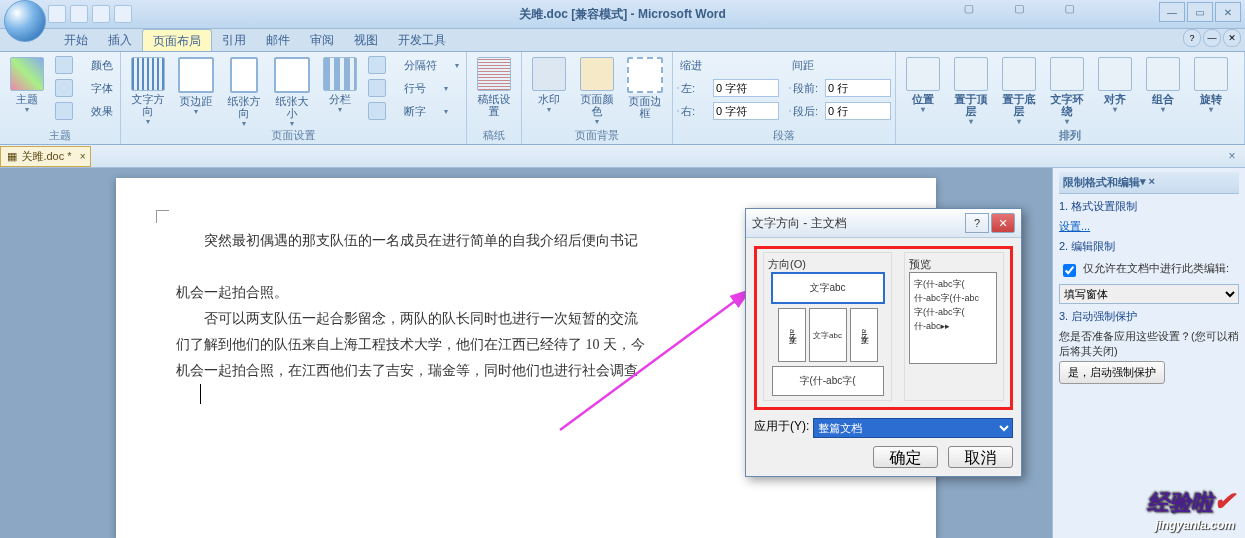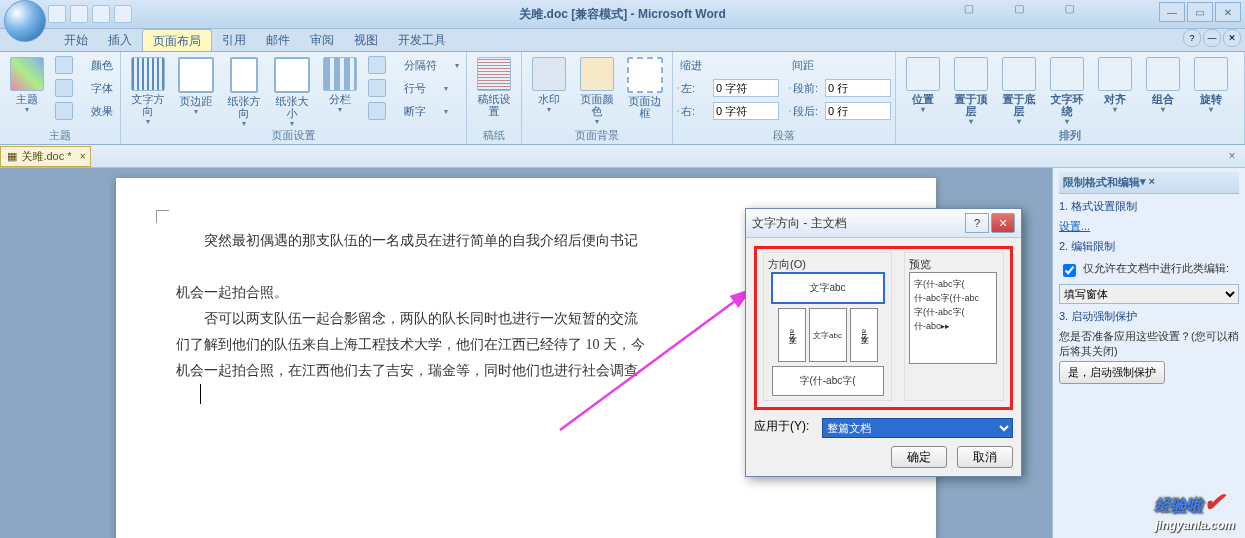--- a/index.html
+++ b/index.html
@@ -66,28 +66,28 @@
 .fieldset { border:1px groove #ddd; padding:4px; }
 .fieldset .leg { font-size:11px; color:#333; }
 .orients { display:flex; flex-wrap:wrap; gap:4px; align-items:center; justify-content:center; }
 .obox { border:1px solid #888; background:#fff; display:flex; align-items:center; justify-content:center; font-size:10px; color:#333; }
 .obox.wide { width:110px; height:28px; }
 .obox.tall { width:26px; height:52px; writing-mode:vertical-rl; font-size:8px; }
 .obox.mid { width:36px; height:52px; font-size:8px; text-align:center; }
 .obox.sel { border:2px solid #2b6dd0; }
 .preview { border:1px solid #888; background:#fff; width:78px; height:82px; padding:4px; font-size:9px; line-height:14px; color:#333; }
 .applyrow { display:flex; align-items:flex-start; gap:4px; margin-top:8px; }
-.applyrow select { flex:1; height:20px; background:#2b6dd0; color:#fff; border:1px solid #1a4f9e; font-size:11px;margin-left:9px; }
+.applyrow select { flex:1; height:20px; background:#2b6dd0; color:#fff; border:1px solid #1a4f9e; font-size:11px; }
 .dbtns { display:flex; justify-content:flex-end; gap:10px; margin-top:8px; }
-.dbtns button { width:56px; height:22px; background:linear-gradient(#fdfdfd,#e4e4e4); border:1px solid #8a8a8a; border-radius:3px; font-size:12px; }
+.dbtns button { width:65px; height:22px; background:linear-gradient(#fdfdfd,#e4e4e4); border:1px solid #8a8a8a; border-radius:3px; font-size:16px; }
 
 .arrow { position:absolute; left:550px; top:280px; width:220px; height:160px; z-index:15; pointer-events:none; }
 
 .watermark { position:absolute; right:10px; bottom:6px; z-index:30; font-family:Arial,sans-serif; font-weight:bold; font-style:italic; }
-.watermark .t1 { font-size:16px; color:#3b82f6; text-shadow:1px 1px 2px #333,-1px -1px 2px #333; }
+.watermark .t1 { font-size:22px; color:#4c1d95; text-shadow:1px 1px 2px #333,-1px -1px 2px #333; }
 .watermark .chk2 { color:#d93232; font-size:26px; }
 .watermark .t2 { font-size:12px; color:#fff; text-shadow:1px 1px 1px #333; display:block; text-align:right; }
 
 
 .ico, .sico { background:#cde1f4; border:1px solid #9cbada; border-radius:2px; display:inline-block; }
 .ico.themes{background:linear-gradient(45deg,#e8a,#ae8,#8ae);}
 .ico.textdir{background:repeating-linear-gradient(90deg,#5a8bc4 0 2px,transparent 2px 5px);}
 .ico.margins{background:#fff;border:2px solid #8fb3d9;}
 .ico.orient{background:#fff;border:2px solid #8fb3d9;width:24px;height:32px;}
 .ico.size{background:#fff;border:2px solid #8fb3d9;}

